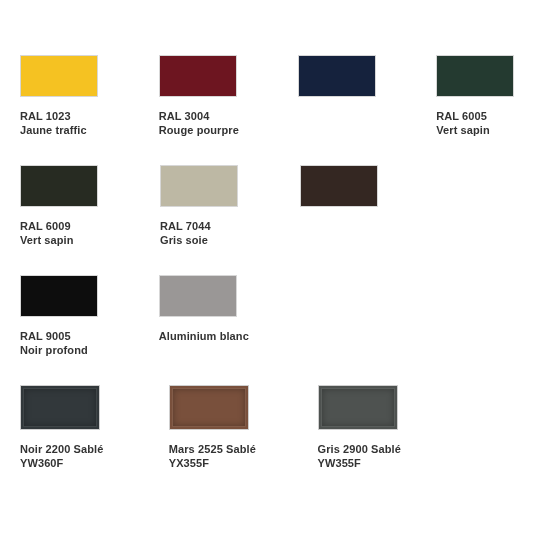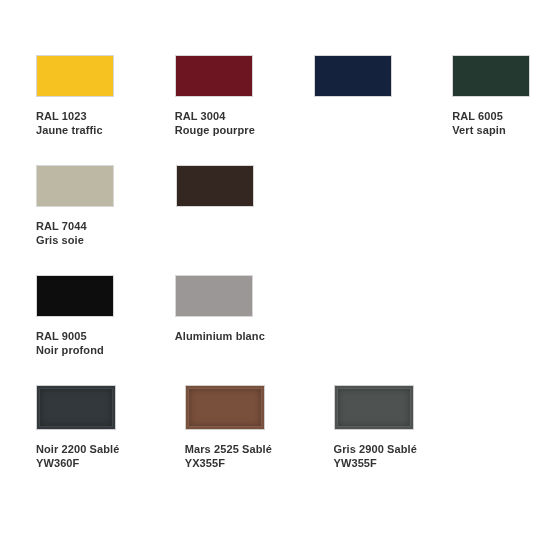--- a/index.html
+++ b/index.html
@@ -11,21 +11,21 @@
     height: 555px;
     background: #ffffff;
     font-family: "Liberation Sans", sans-serif;
     overflow: hidden;
   }
   #swatch-board {
     position: relative;
     width: 457px;
     height: 555px;
     box-sizing: border-box;
-    padding: 55px 0 0 16px;
+    padding: 55px 0 0 0;
     background: #ffffff;
   }
   .swatch-row {
     display: flex;
     flex-direction: row;
     align-items: flex-start;
     width: 555px;
   }
   .row-standard { height: 110px; }
   .row-textured { height: 105px; gap: 40px; }
@@ -105,20 +105,27 @@
       <div class="swatch-cell">
         <div class="swatch-chip" style="background: rgb(36, 58, 48);"></div>
         <div class="swatch-label">
           <span class="label-line">RAL 6005</span>
           <span class="label-line">Vert sapin</span>
         </div>
       </div>
     </div>
     <div class="swatch-row row-standard">
       <div class="swatch-cell">
+        <div class="swatch-chip" style="background: rgb(39, 43, 34);"></div>
+        <div class="swatch-label">
+          <span class="label-line">RAL 6009</span>
+          <span class="label-line">Vert sapin</span>
+        </div>
+      </div>
+      <div class="swatch-cell">
         <div class="swatch-chip" style="background: rgb(189, 184, 164);"></div>
         <div class="swatch-label">
           <span class="label-line">RAL 7044</span>
           <span class="label-line">Gris soie</span>
         </div>
       </div>
       <div class="swatch-cell">
         <div class="swatch-chip" style="background: rgb(52, 39, 34);"></div>
       </div>
     </div>

